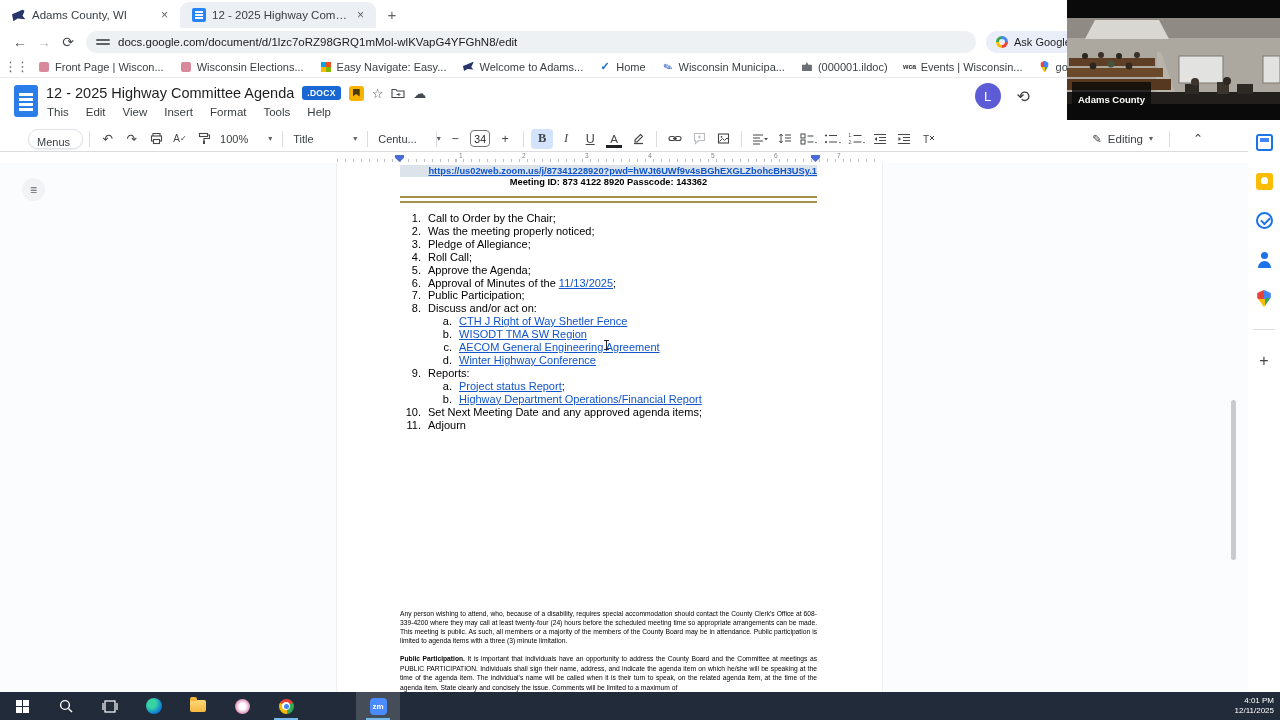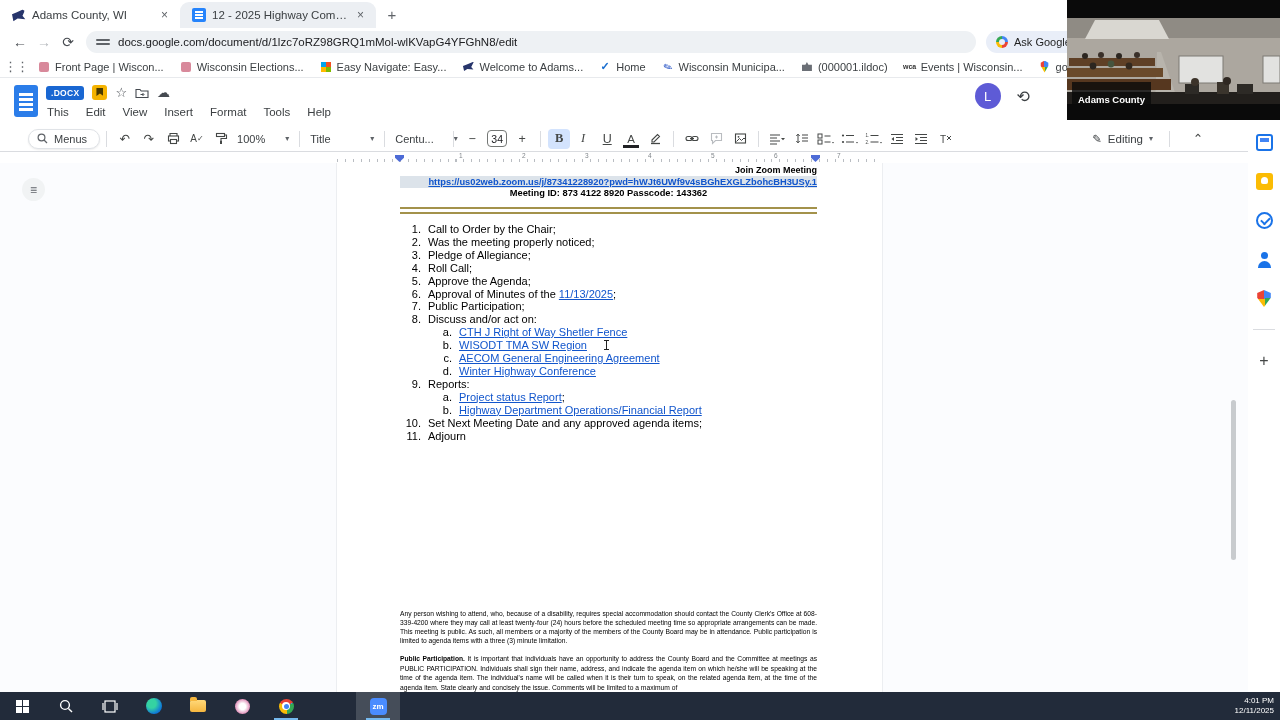--- a/index.html
+++ b/index.html
@@ -55,21 +55,21 @@
   .label-ic { width:15px; height:15px; background:#f5b300; border-radius:3px; position:relative; }
   .label-ic::after { content:""; position:absolute; left:4px; top:3px; width:7px; height:8px; background:#4a3a00; clip-path:polygon(0 0,100% 0,100% 100%,50% 70%,0 100%); }
   .hdr-ic { font-size:13px; color:#454a50; }
   .menu-row { position:absolute; left:47px; top:27px; display:flex; gap:17px; font-size:11.5px; color:#3c4043; }
   .hdr-right { position:absolute; right:250px; top:4px; display:flex; align-items:center; gap:16px; }
   .avatar { width:26px; height:26px; border-radius:50%; background:#5e5bd6; color:#fff; font-size:13px; display:flex; align-items:center; justify-content:center; }
   .history-ic { font-size:16px; color:#3c4043; }
 
   
   .docs-toolbar { position:absolute; left:0; top:126px; width:1280px; height:25px; background:#fff; display:flex; align-items:center; padding-left:28px; }
-  .menus-pill { height:20px; border:1px solid #e0e3e7; background:#fff; border-radius:11px; display:flex; align-items:center; gap:6px; padding:0 12px 0 8px; font-size:11px; color:#3c4043; box-shadow:0 1px 2px rgba(0,0,0,.08); }
+  .menus-pill { height:20px; border:1px solid #e0e3e7; background:#fff; border-radius:11px; display:flex; align-items:center; gap:6px; padding:0 12px 0 8px; font-size:11px; color:#3c4043; box-shadow:0 1px 2px rgba(0,0,0,.08);flex-direction:column; }
   .tbtn { min-width:22px; height:20px; display:flex; align-items:center; justify-content:center; color:#444746; font-size:12.5px; margin:0 1px; border-radius:4px; }
   .tbtn.active { background:#d3e3fd; }
   .tbtn.dis { color:#b9bcc0; }
   .tb-sep { width:1px; height:16px; background:#dadce0; margin:0 6px; }
   .tb-select { display:flex; align-items:center; gap:20px; font-size:11px; color:#3c4043; padding:0 4px; }
   .caret { font-size:8px; color:#5f6368; }
   .fs-box { width:20px; height:17px; border:1px solid #747775; border-radius:4px; font-size:10.5px; color:#202124; display:flex; align-items:center; justify-content:center; margin:0 3px; }
   .bold-b { font-weight:bold; font-family:"Liberation Serif", serif; }
   .ital { font-style:italic; font-family:"Liberation Serif", serif; }
   .undl { text-decoration:underline; }
@@ -240,20 +240,21 @@
           <span class="ic-seal"></span>
         </span>
         <span>Wisconsin Court Sys...</span>
       </span>
 
   </div>
 
   <div class="docs-header">
     <div class="docs-logo"></div>
     <div class="doc-title-row">
+      <span class="doc-title">12 - 2025 Highway Committee Agenda</span>
       <span class="docx-badge">.DOCX</span>
       <span class="label-ic"></span>
       <span class="hdr-ic">☆</span>
       <span class="hdr-ic">
           <svg class="svg-ic" width="14" height="12" viewBox="0 0 14 12">
             <path d="M1 2.5h4l1.2 1.5H13v6.5H1z" fill="none" stroke="#454a50" stroke-width="1.1"></path>
             <path d="M5.5 7.5h3M7.5 6l1.5 1.5L7.5 9" fill="none" stroke="#454a50" stroke-width="1"></path>
           </svg>
         </span>
       <span class="hdr-ic">☁</span>
@@ -429,21 +430,20 @@
     <span class="ruler-num" style="left:774px">6</span>
     <span class="ruler-num" style="left:837px">7</span>
     <span class="indent-marker" style="left:395px"></span>
     <span class="indent-marker" style="left:811px"></span>
   </div>
 
   <div class="doc-area">
     <div class="outline-btn">≡</div>
     <div class="page">
       <div class="content">
-        <div class="join-line">Join Zoom Meeting</div>
         <div class="zoomlink-line"><a>https://us02web.zoom.us/j/87341228920?pwd=hWJt6UWf9v4sBGhEXGLZbohcBH3USy.1</a></div>
         <div class="meeting-line">Meeting ID: 873 4122 8920 Passcode: 143362</div>
         <hr class="gold-rule">
         <hr class="gold-rule2">
 
         <div class="agenda">
           <div class="ag-row">
               <span class="ag-n">1.</span>
               <span>Call to Order by the Chair;</span>
             </div>

